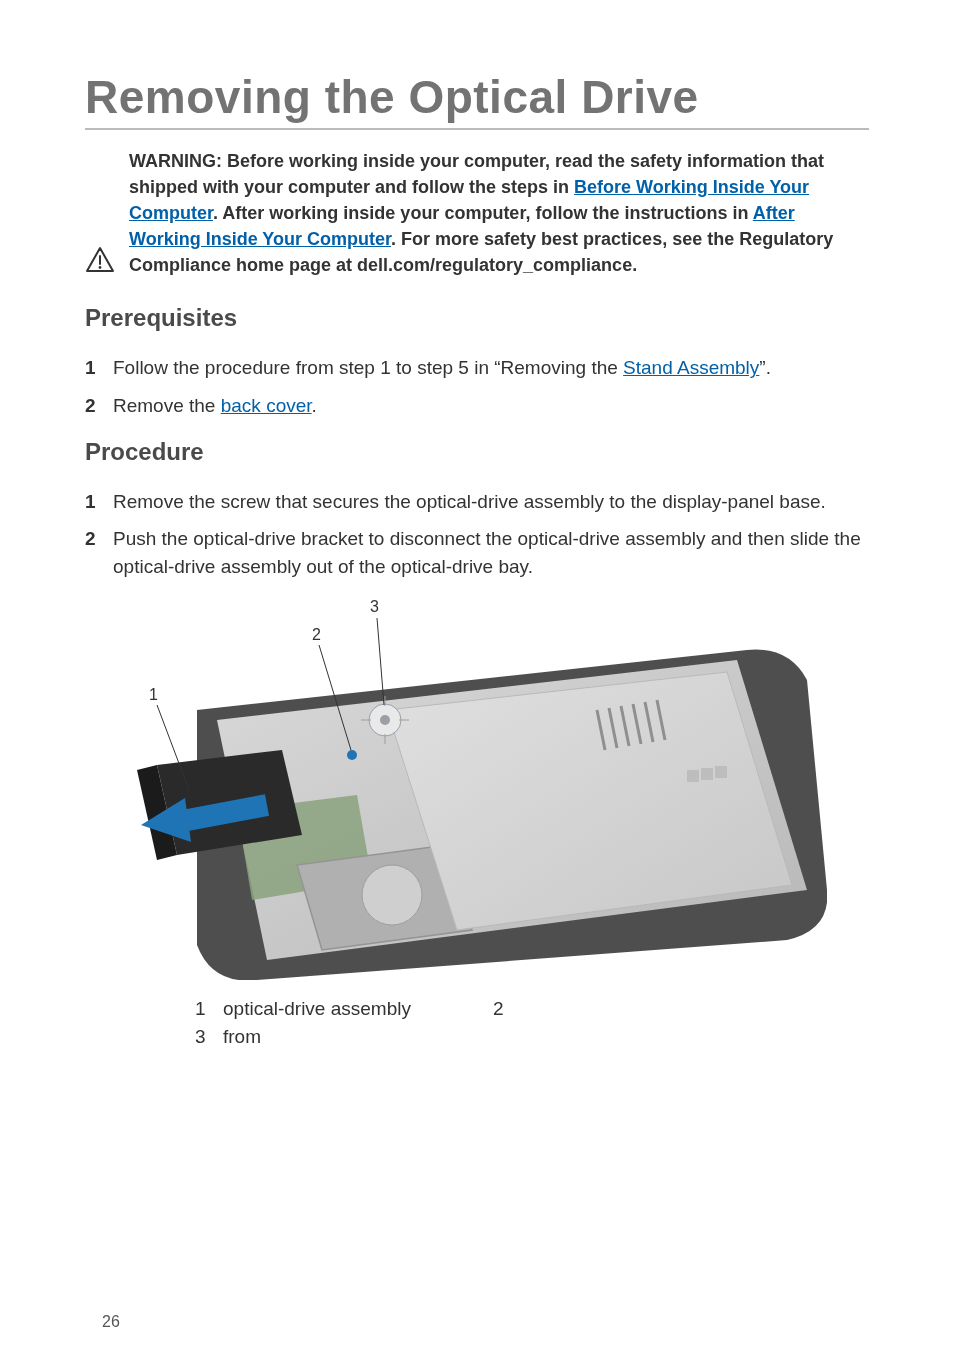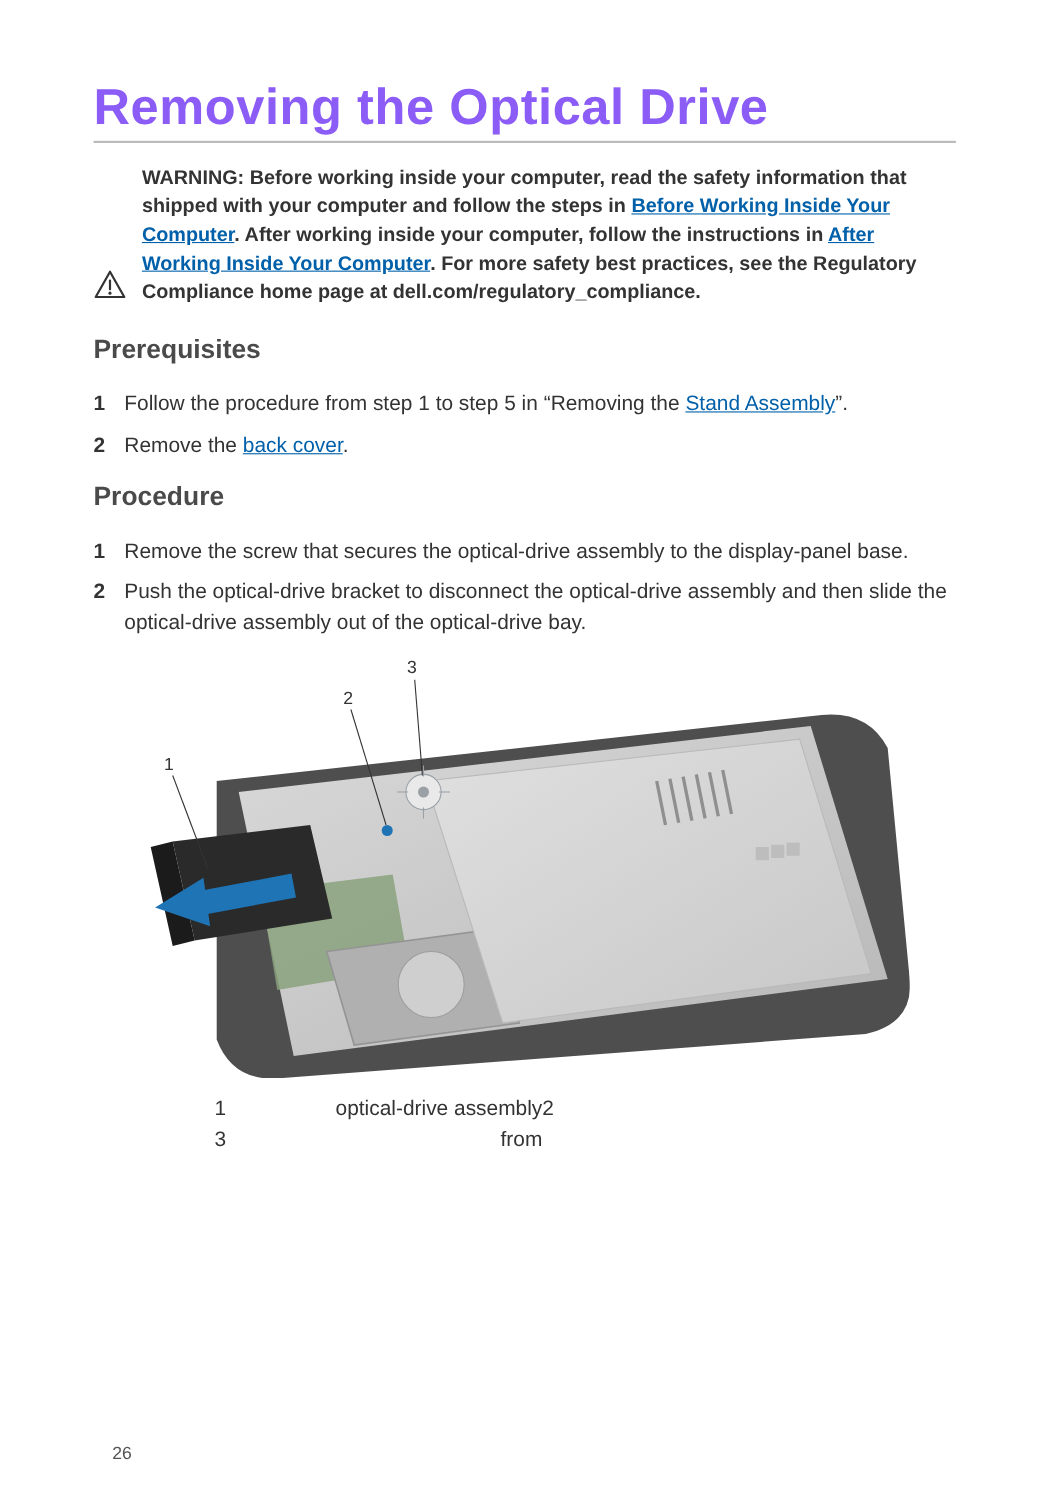--- a/index.html
+++ b/index.html
@@ -12,21 +12,21 @@
   .page {
     width: 954px;
     height: 1366px;
     box-sizing: border-box;
     padding: 70px 85px 20px 85px;
     position: relative;
   }
   .title {
     font-size: 46px;
     font-weight: 600;
-    color: #8b5cf6;
+    color: #737373;
     margin: 0 0 4px 0;
     letter-spacing: 0.5px;
   }
   .title-rule {
     border: none;
     border-bottom: 2px solid #bbb;
     margin: 0 0 18px 0;
   }
   .warning-block {
     display: flex;
@@ -102,21 +102,20 @@
   .callouts .row {
     display: flex;
     width: 100%;
     margin-bottom: 6px;
   }
   .callouts .cell-num {
     width: 28px;
   }
   .callouts .cell-text {
     width: 270px;
-    text-align: right;
   }
   .page-number {
     position: absolute;
     left: 102px;
     bottom: 35px;
     font-size: 16px;
     color: #555;
   }
 </style>
 </head>

